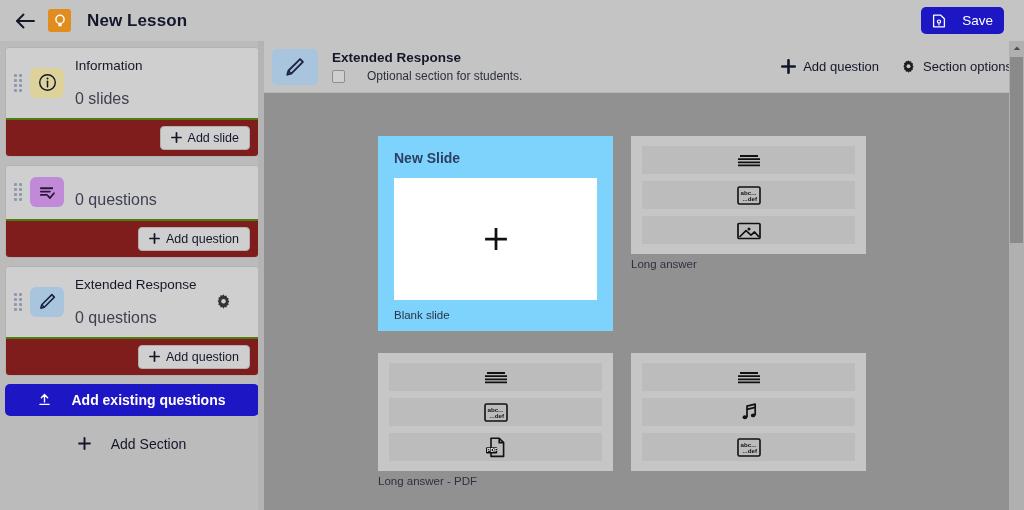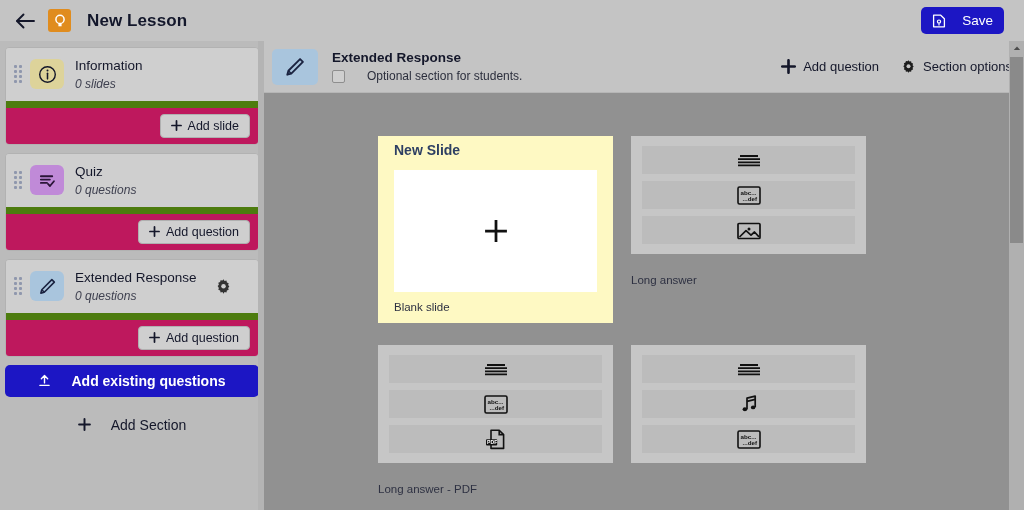--- a/index.html
+++ b/index.html
@@ -77,25 +77,25 @@
   .sec-icon {
     width: 34px; height: 30px; border-radius: 6px;
     display: flex; align-items: center; justify-content: center;
     flex: 0 0 34px; margin-right: 11px;
   }
   .sec-icon.info { background: #ddd39a; }
   .sec-icon.quiz { background: #c08ad8; }
   .sec-icon.ext  { background: #a9c5dd; }
   .sec-text { flex: 1; min-width: 0; }
   .sec-title { font-size: 13.5px; color: #14172a; font-weight: 500; line-height: 1.25; }
-  .sec-sub { font-size: 12px; color: #3f4150; font-style: italic; margin-top: 2px; }
+  .sec-sub { font-size: 16px; color: #3f4150; margin-top: 15px; }
   .sec-gear { width: 22px; height: 22px; display:flex; align-items:center; justify-content:center; cursor:pointer; }
   .section-foot {
-    border-top: 7px solid #4d7c0f;
-    background: #be185d;
+    border-top: 2px solid #4d7c0f;
+    background: #7f1d1d;
     padding: 6px 8px; display: flex; justify-content: flex-end;
   }
   .ghost-btn {
     border: 1px solid #b0b0b0; background: #cfcfcf;
     border-radius: 4px; padding: 4px 10px;
     font-size: 12.5px; color: #14172a;
     display: flex; align-items: center; gap: 6px; cursor: pointer;
   }
   .primary-btn {
     margin: 2px 2px 0 2px;
@@ -148,43 +148,43 @@
     background: #919191;
   }
   .card-grid {
     position: absolute; left: 114px; top: 43px;
     width: 500px;
     display: grid;
     grid-template-columns: 235px 235px;
     column-gap: 18px; row-gap: 22px;
   }
   .opt-card {
-    background: #fef9c3;
-    padding: 6px 16px 10px 16px;
+    background: #7dd3fc;
+    padding: 14px 16px 10px 16px;
   }
   .opt-card.plain { background: transparent; padding: 0; }
   .opt-title {
     font-size: 14px; font-weight: bold; color: #2d3f63;
     margin-bottom: 12px;
   }
   .blank-canvas {
     background: #ffffff; height: 122px;
     display: flex; align-items: center; justify-content: center;
     font-size: 26px; color: #111; font-weight: 300;
   }
   .opt-caption { font-size: 11.5px; color: #2e3142; margin-top: 9px; }
   .stack {
     background: #c6c6c6; padding: 10px 11px;
     display: flex; flex-direction: column; gap: 7px;
   }
   .stack-row {
     background: #bcbcbc; height: 28px;
     display: flex; align-items: center; justify-content: center;
   }
-  .stack-caption { font-size: 11.5px; color: #2e3142; margin-top: 20px; }
+  .stack-caption { font-size: 11.5px; color: #2e3142; margin-top: 4px; }
 
   
   .vscroll {
     position: absolute; right: 0; top: 41px;
     width: 15px; height: 469px;
     background: #b0b0b0;
   }
   .vscroll .arrow {
     height: 14px; display: flex; align-items: center; justify-content: center;
     font-size: 8px; color: #555; cursor: pointer;
@@ -276,21 +276,20 @@
           <i></i>
           <i></i>
       </div>
       <div class="sec-icon quiz">
         <svg width="19" height="19" viewBox="0 0 20 20">
           <path d="M3 5.5 H15 M3 9 H12.5 M3 12.5 H9.5" stroke="#2b1538" stroke-width="1.9" stroke-linecap="round"></path>
           <path d="M10.5 13.6 L12.6 15.8 L16.8 10.8" fill="none" stroke="#2b1538" stroke-width="1.9" stroke-linecap="round" stroke-linejoin="round"></path>
         </svg>
       </div>
       <div class="sec-text">
-        <div class="sec-title">Quiz</div>
         <div class="sec-sub">0 questions</div>
       </div>
     </div>
     <div class="section-foot">
       <div class="ghost-btn">
         <svg width="11" height="11" viewBox="0 0 12 12">
           <path d="M6 1 V11 M1 6 H11" stroke="#14172a" stroke-width="1.9" stroke-linecap="round"></path>
         </svg>
         <span>Add question</span>
       </div>

